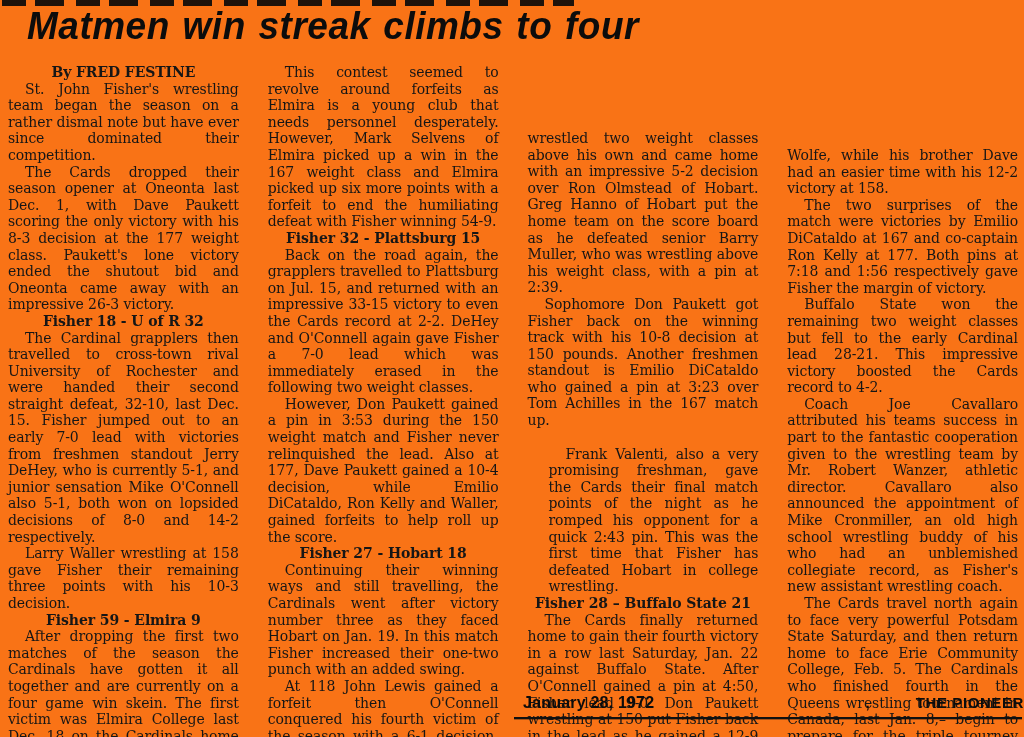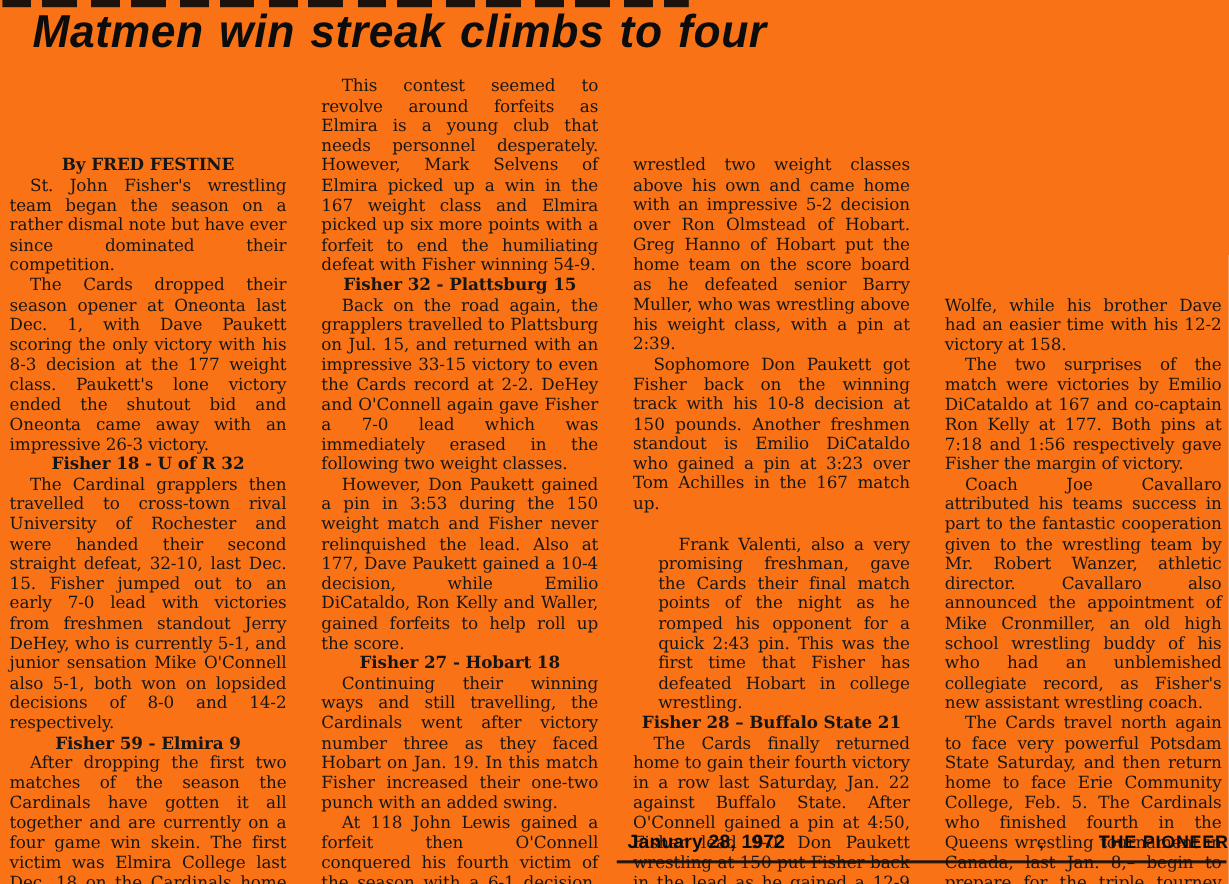--- a/index.html
+++ b/index.html
@@ -100,20 +100,21 @@
   <h1 class="headline">Matmen win streak climbs to four</h1>
 
   <div class="columns">
 
     <div class="col">
       <p class="byline">By FRED FESTINE</p>
       <p class="para">St. John Fisher's wrestling team began the season on a rather dismal note but have ever since dominated their competition.</p>
       <p class="para">The Cards dropped their season opener at Oneonta last Dec. 1, with Dave Paukett scoring the only victory with his 8-3 decision at the 177 weight class. Paukett's lone victory ended the shutout bid and Oneonta came away with an impressive 26-3 victory.</p>
       <p class="score-head">Fisher 18 - U of R 32</p>
       <p class="para">The Cardinal grapplers then travelled to cross-town rival University of Rochester and were handed their second straight defeat, 32-10, last Dec. 15. Fisher jumped out to an early 7-0 lead with victories from freshmen standout Jerry DeHey, who is currently 5-1, and junior sensation Mike O'Connell also 5-1, both won on lopsided decisions of 8-0 and 14-2 respectively.</p>
+      <p class="para">Larry Waller wrestling at 158 gave Fisher their remaining three points with his 10-3 decision.</p>
       <p class="score-head">Fisher 59 - Elmira 9</p>
       <p class="para">After dropping the first two matches of the season the Cardinals have gotten it all together and are currently on a four game win skein. The first victim was Elmira College last Dec. 18 on the Cardinals home mats.</p>
     </div>
 
     <div class="col">
       <p class="para">This contest seemed to revolve around forfeits as Elmira is a young club that needs personnel desperately. However, Mark Selvens of Elmira picked up a win in the 167 weight class and Elmira picked up six more points with a forfeit to end the humiliating defeat with Fisher winning 54-9.</p>
       <p class="score-head">Fisher 32 - Plattsburg 15</p>
       <p class="para">Back on the road again, the grapplers travelled to Plattsburg on Jul. 15, and returned with an impressive 33-15 victory to even the Cards record at 2-2. DeHey and O'Connell again gave Fisher a 7-0 lead which was immediately erased in the following two weight classes.</p>
       <p class="para">However, Don Paukett gained a pin in 3:53 during the 150 weight match and Fisher never relinquished the lead. Also at 177, Dave Paukett gained a 10-4 decision, while Emilio DiCataldo, Ron Kelly and Waller, gained forfeits to help roll up the score.</p>
       <p class="score-head">Fisher 27 - Hobart 18</p>
@@ -125,20 +126,21 @@
       <p class="para noindent">wrestled two weight classes above his own and came home with an impressive 5-2 decision over Ron Olmstead of Hobart. Greg Hanno of Hobart put the home team on the score board as he defeated senior Barry Muller, who was wrestling above his weight class, with a pin at 2:39.</p>
       <p class="para">Sophomore Don Paukett got Fisher back on the winning track with his 10-8 decision at 150 pounds. Another freshmen standout is Emilio DiCataldo who gained a pin at 3:23 over Tom Achilles in the 167 match up.</p>
       <p class="para gap">Frank Valenti, also a very promising freshman, gave the Cards their final match points of the night as he romped his opponent for a quick 2:43 pin. This was the first time that Fisher has defeated Hobart in college wrestling.</p>
       <p class="score-head">Fisher 28 – Buffalo State 21</p>
       <p class="para">The Cards finally returned home to gain their fourth victory in a row last Saturday, Jan. 22 against Buffalo State. After O'Connell gained a pin at 4:50, Fisher lead 9-0. Don Paukett wrestling at 150 put Fisher back in the lead as he gained a 12-9 decision over Roger</p>
     </div>
 
     <div class="col">
       <p class="para noindent">Wolfe, while his brother Dave had an easier time with his 12-2 victory at 158.</p>
       <p class="para">The two surprises of the match were victories by Emilio DiCataldo at 167 and co-captain Ron Kelly at 177. Both pins at 7:18 and 1:56 respectively gave Fisher the margin of victory.</p>
+      <p class="para">Buffalo State won the remaining two weight classes but fell to the early Cardinal lead 28-21. This impressive victory boosted the Cards record to 4-2.</p>
       <p class="para">Coach Joe Cavallaro attributed his teams success in part to the fantastic cooperation given to the wrestling team by Mr. Robert Wanzer, athletic director. Cavallaro also announced the appointment of Mike Cronmiller, an old high school wrestling buddy of his who had an unblemished collegiate record, as Fisher's new assistant wrestling coach.</p>
       <p class="para">The Cards travel north again to face very powerful Potsdam State Saturday, and then return home to face Erie Community College, Feb. 5. The Cardinals who finished fourth in the Queens wrestling tournament in Canada, last Jan. 8,– begin to prepare for the triple tourney held in Buffalo Feb. 12.</p>
     </div>
 
   </div>
 
   <div class="footer">
     <span class="date">January 28, 1972</span>
     <span class="pub-wrap">
       <span class="mark">,</span>

